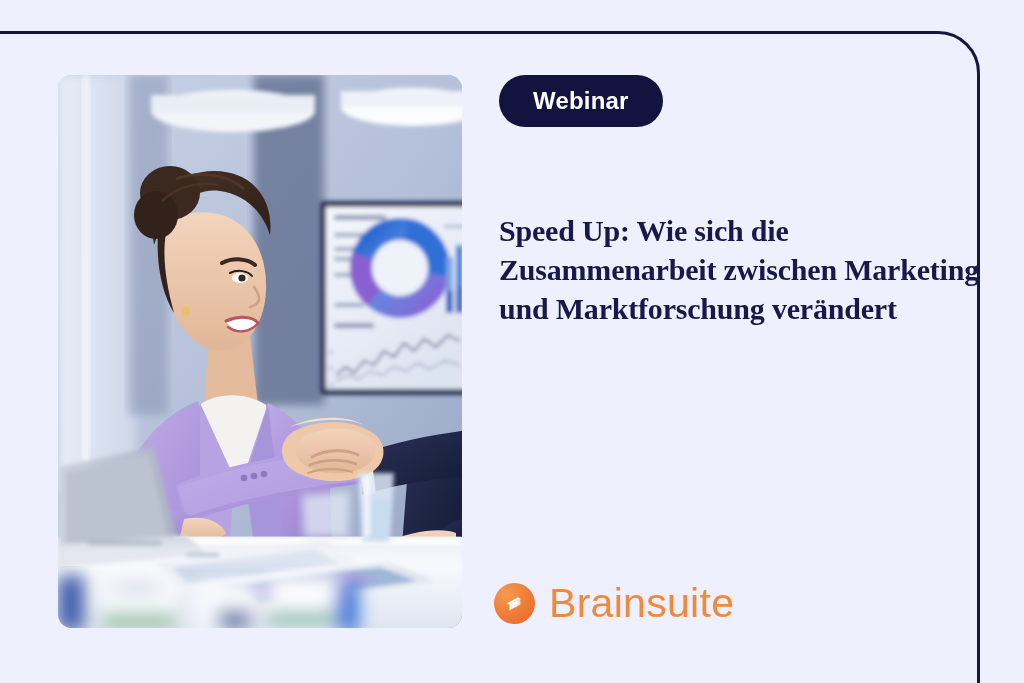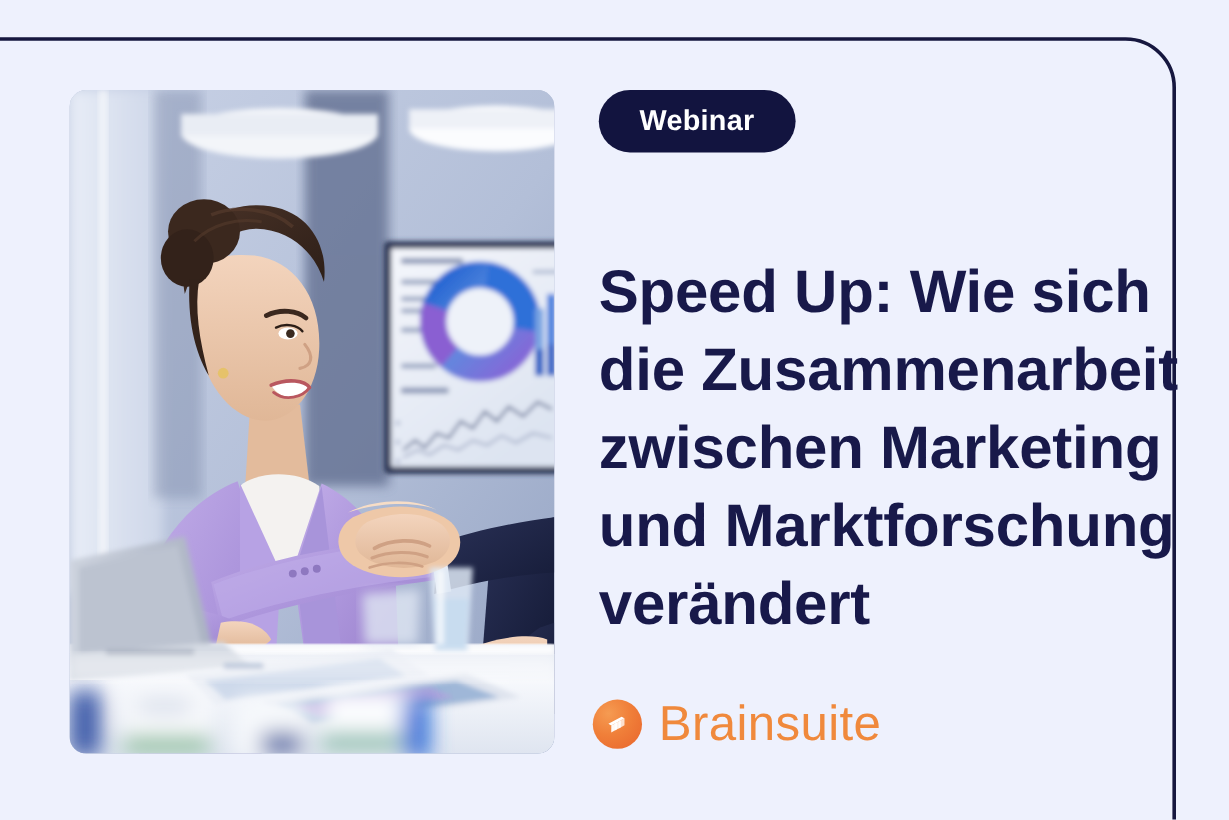--- a/index.html
+++ b/index.html
@@ -68,24 +68,25 @@
     color: #ffffff;
     font-size: 24px;
     font-weight: bold;
     letter-spacing: 0.2px;
   }
 
   .headline {
     margin: 84px 0 0 0;
     width: 496px;
     color: #18194a;
-    font-size: 50px;
+    font-size: 30px;
     font-weight: bold;
     line-height: 1.30;
     letter-spacing: -0.2px;
+    font-family: Liberation Serif, serif;
   }
 
   
   .brand {
     position: absolute;
     left: 494px;
     top: 583px;
     display: flex;
     align-items: center;
     gap: 14px;

